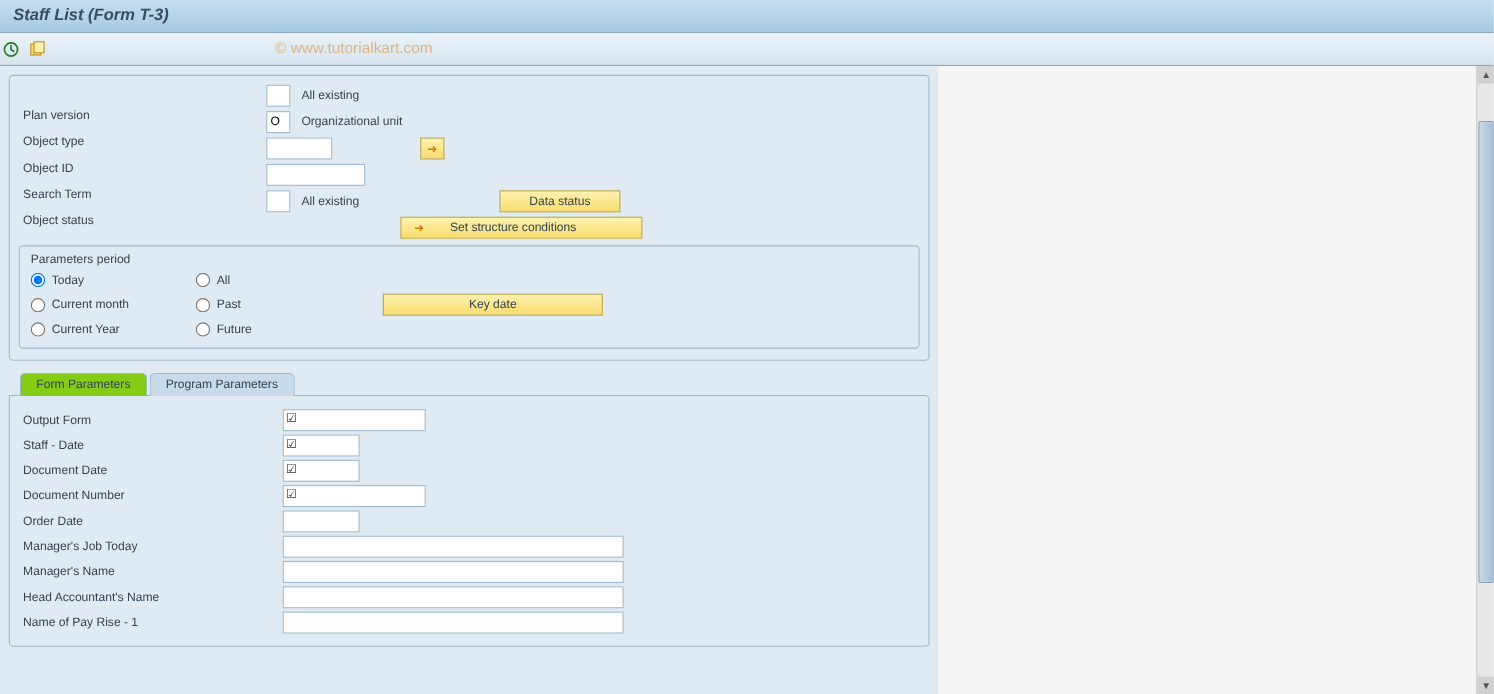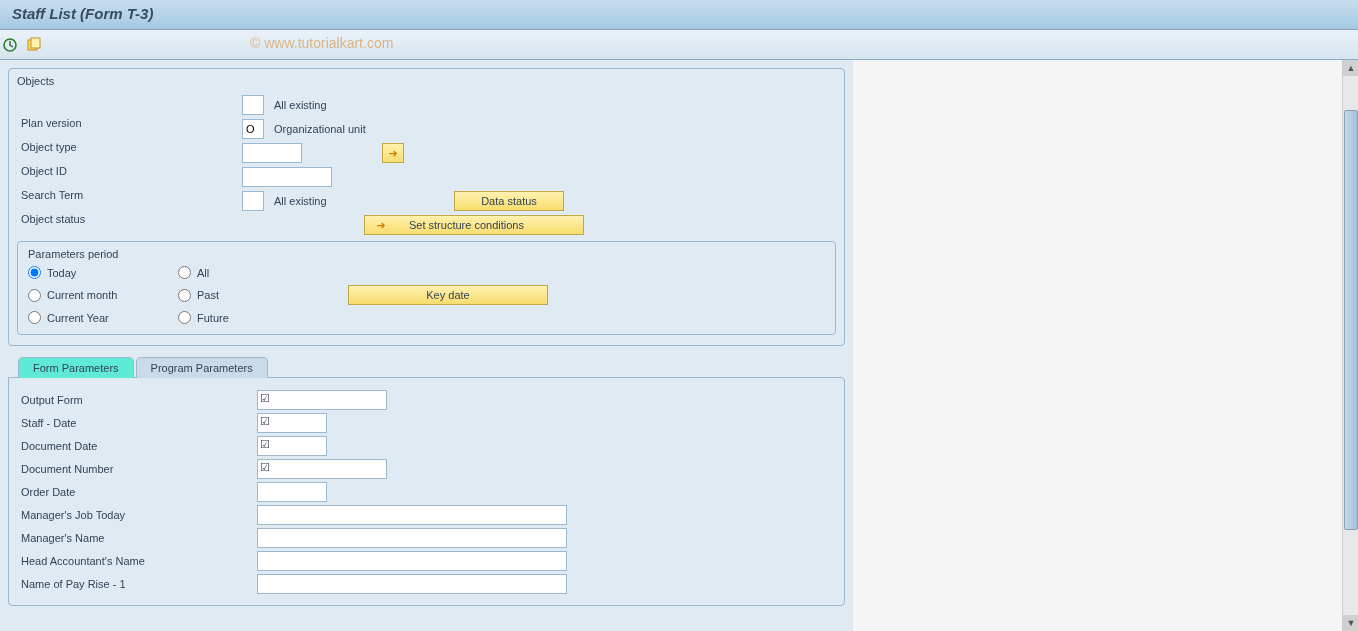--- a/index.html
+++ b/index.html
@@ -215,21 +215,21 @@
       border: 1px solid #9db9ce;
       border-bottom: none;
       border-top-left-radius: 5px;
       border-top-right-radius: 5px;
       margin-right: 2px;
       cursor: pointer;
       background: #c9daea;
       color: #334455;
     }
     .tab.active {
-      background: #5eead4;
+      background: #84cc16;
       position: relative;
       z-index: 2;
     }
     .tab-content {
       border: 1px solid #9db9ce;
       border-radius: 0 4px 4px 4px;
       background: #dfeaf2;
       padding: 10px 8px;
     }
     .form-row2 {
@@ -282,21 +282,20 @@
       <rect x="5" y="1" width="9" height="10" fill="#fff2b0" stroke="#c09020"></rect>
     </svg>
   </span>
   <span class="watermark">© www.tutorialkart.com</span>
 </div>
 
 <div class="content-area">
   <div class="main-content">
 
     <div class="group-box">
-      <div class="group-title">Objects</div>
 
       <div class="form-row">
         <span class="form-label">Plan version</span>
         <input class="form-input input-tiny" value="" style="">
         <span class="form-text-after">All existing</span>
       </div>
 
       <div class="form-row">
         <span class="form-label">Object type</span>
         <input class="form-input input-tiny" value="O" style="">

